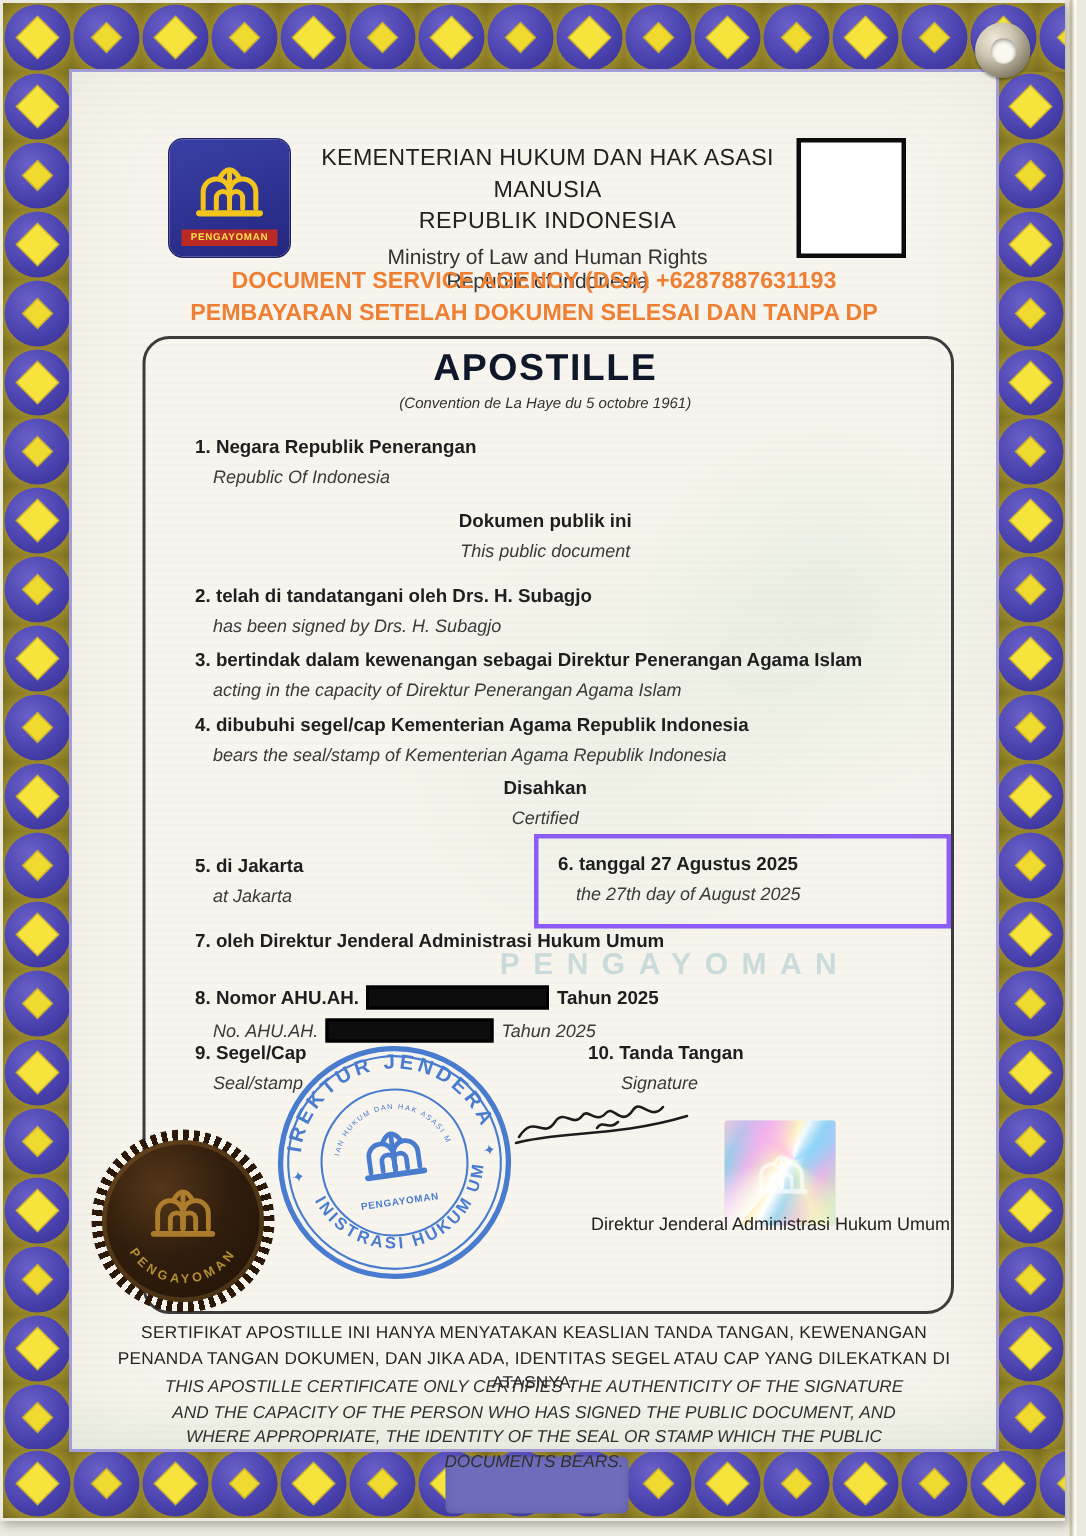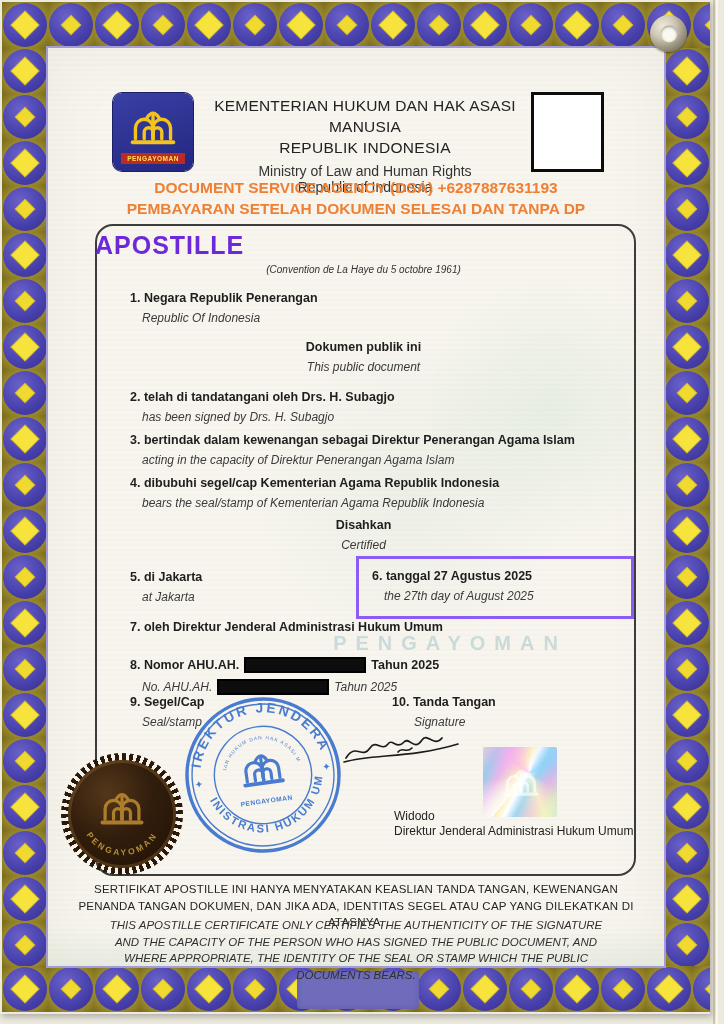--- a/index.html
+++ b/index.html
@@ -52,22 +52,22 @@
   .hdr{position:absolute;left:200px;top:95px;width:330px;text-align:center;color:#222;}
   .hdr .l1{font-size:15.5px;letter-spacing:.2px;line-height:21px;}
   .hdr .l2{font-size:15.5px;letter-spacing:.3px;line-height:21px;margin-bottom:5px;}
   .hdr .l3{font-size:14px;color:#333;line-height:16px;}
   .photo-box{position:absolute;left:531px;top:92px;width:67px;height:74px;background:#fff;border:3px solid #0c0c0c;}
   .promo{position:absolute;left:48px;width:616px;text-align:center;font-weight:bold;font-size:15.5px;color:#ee7f33;}
   .promo.p1{top:179px;} .promo.p2{top:200px;}
 
   
   .main-box{position:absolute;left:95px;top:224px;width:537px;height:648px;border:2px solid #3c3c3c;border-radius:18px;}
-  .ap-title{position:absolute;left:95px;top:231px;width:537px;text-align:left;
-      font-weight:bold;font-size:25px;letter-spacing:1px;color:#6d28d9;}
+  .ap-title{position:absolute;left:95px;top:231px;width:537px;text-align:center;
+      font-weight:bold;font-size:25px;letter-spacing:1px;color:#0f172a;}
   .ap-conv{position:absolute;left:95px;top:264px;width:537px;text-align:center;
       font-style:italic;font-size:10px;color:#333;}
   .item{position:absolute;}
   .idl{font-weight:bold;font-size:12.5px;color:#1e1e1e;white-space:nowrap;}
   .enl{font-style:italic;font-size:12px;color:#3a3a3a;margin-top:6px;margin-left:12px;white-space:nowrap;}
   .center-item{left:95px;width:537px;text-align:center;}
   .center-item .enl{margin-left:0;text-align:center;}
   .date-box{position:absolute;left:356px;top:556px;width:272px;height:57px;border:3px solid #8b5cf6;}
   .date-box .idl{margin:10px 0 0 13px;}
   .date-box .enl{margin-left:25px;}
@@ -347,19 +347,18 @@
     </g>
   </svg>
 
   <div class="holo">
     <svg viewBox="0 0 80 80">
         <use href="#tree-sym"></use>
       </svg>
   </div>
 
   <div class="signer">
-    <div>Widodo</div>
     <div>Direktur Jenderal Administrasi Hukum Umum</div>
   </div>
 
   <div class="foot-id">SERTIFIKAT APOSTILLE INI HANYA MENYATAKAN KEASLIAN TANDA TANGAN, KEWENANGAN PENANDA TANGAN DOKUMEN, DAN JIKA ADA, IDENTITAS SEGEL ATAU CAP YANG DILEKATKAN DI ATASNYA.</div>
   <div class="foot-en">THIS APOSTILLE CERTIFICATE ONLY CERTIFIES THE AUTHENTICITY OF THE SIGNATURE AND THE CAPACITY OF THE PERSON WHO HAS SIGNED THE PUBLIC DOCUMENT, AND WHERE APPROPRIATE, THE IDENTITY OF THE SEAL OR STAMP WHICH THE PUBLIC DOCUMENTS BEARS.</div>
 </div>
 
 </body></html>

